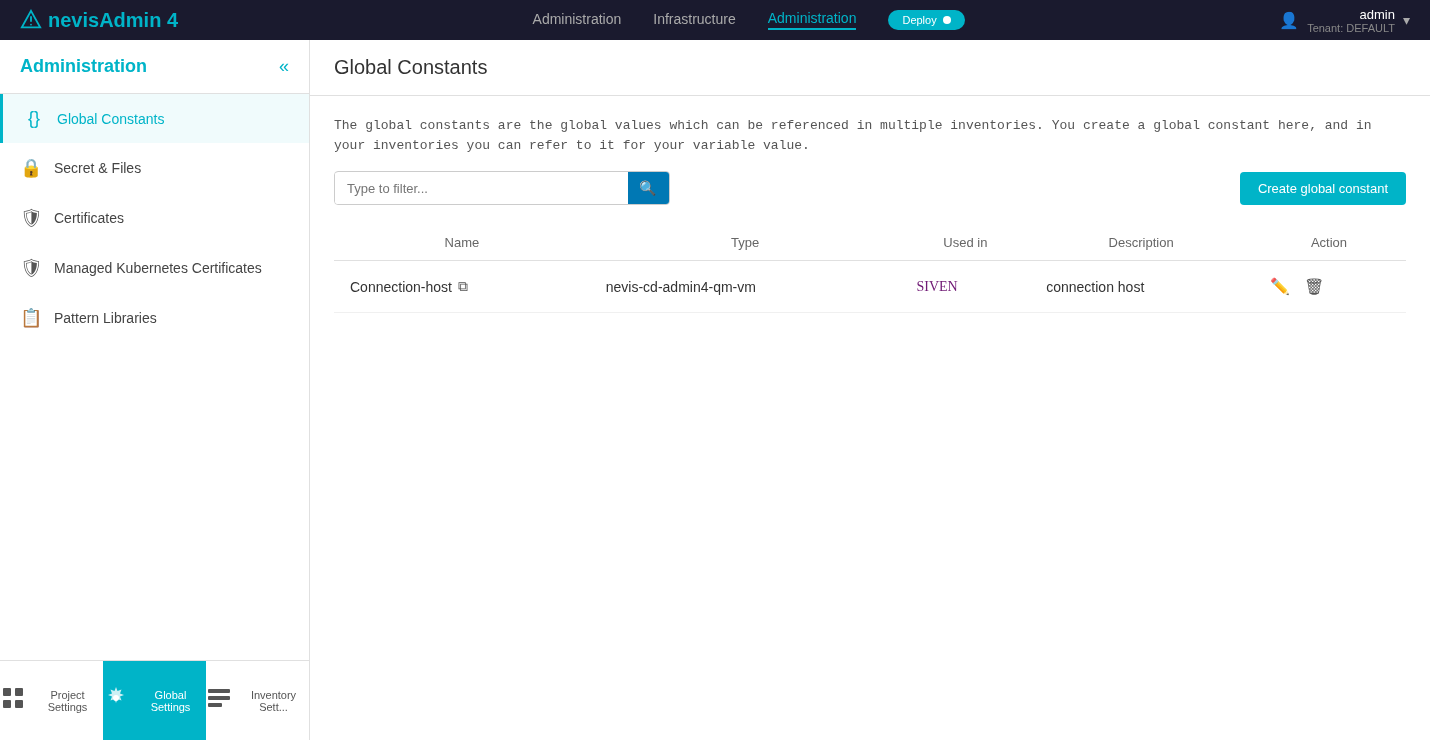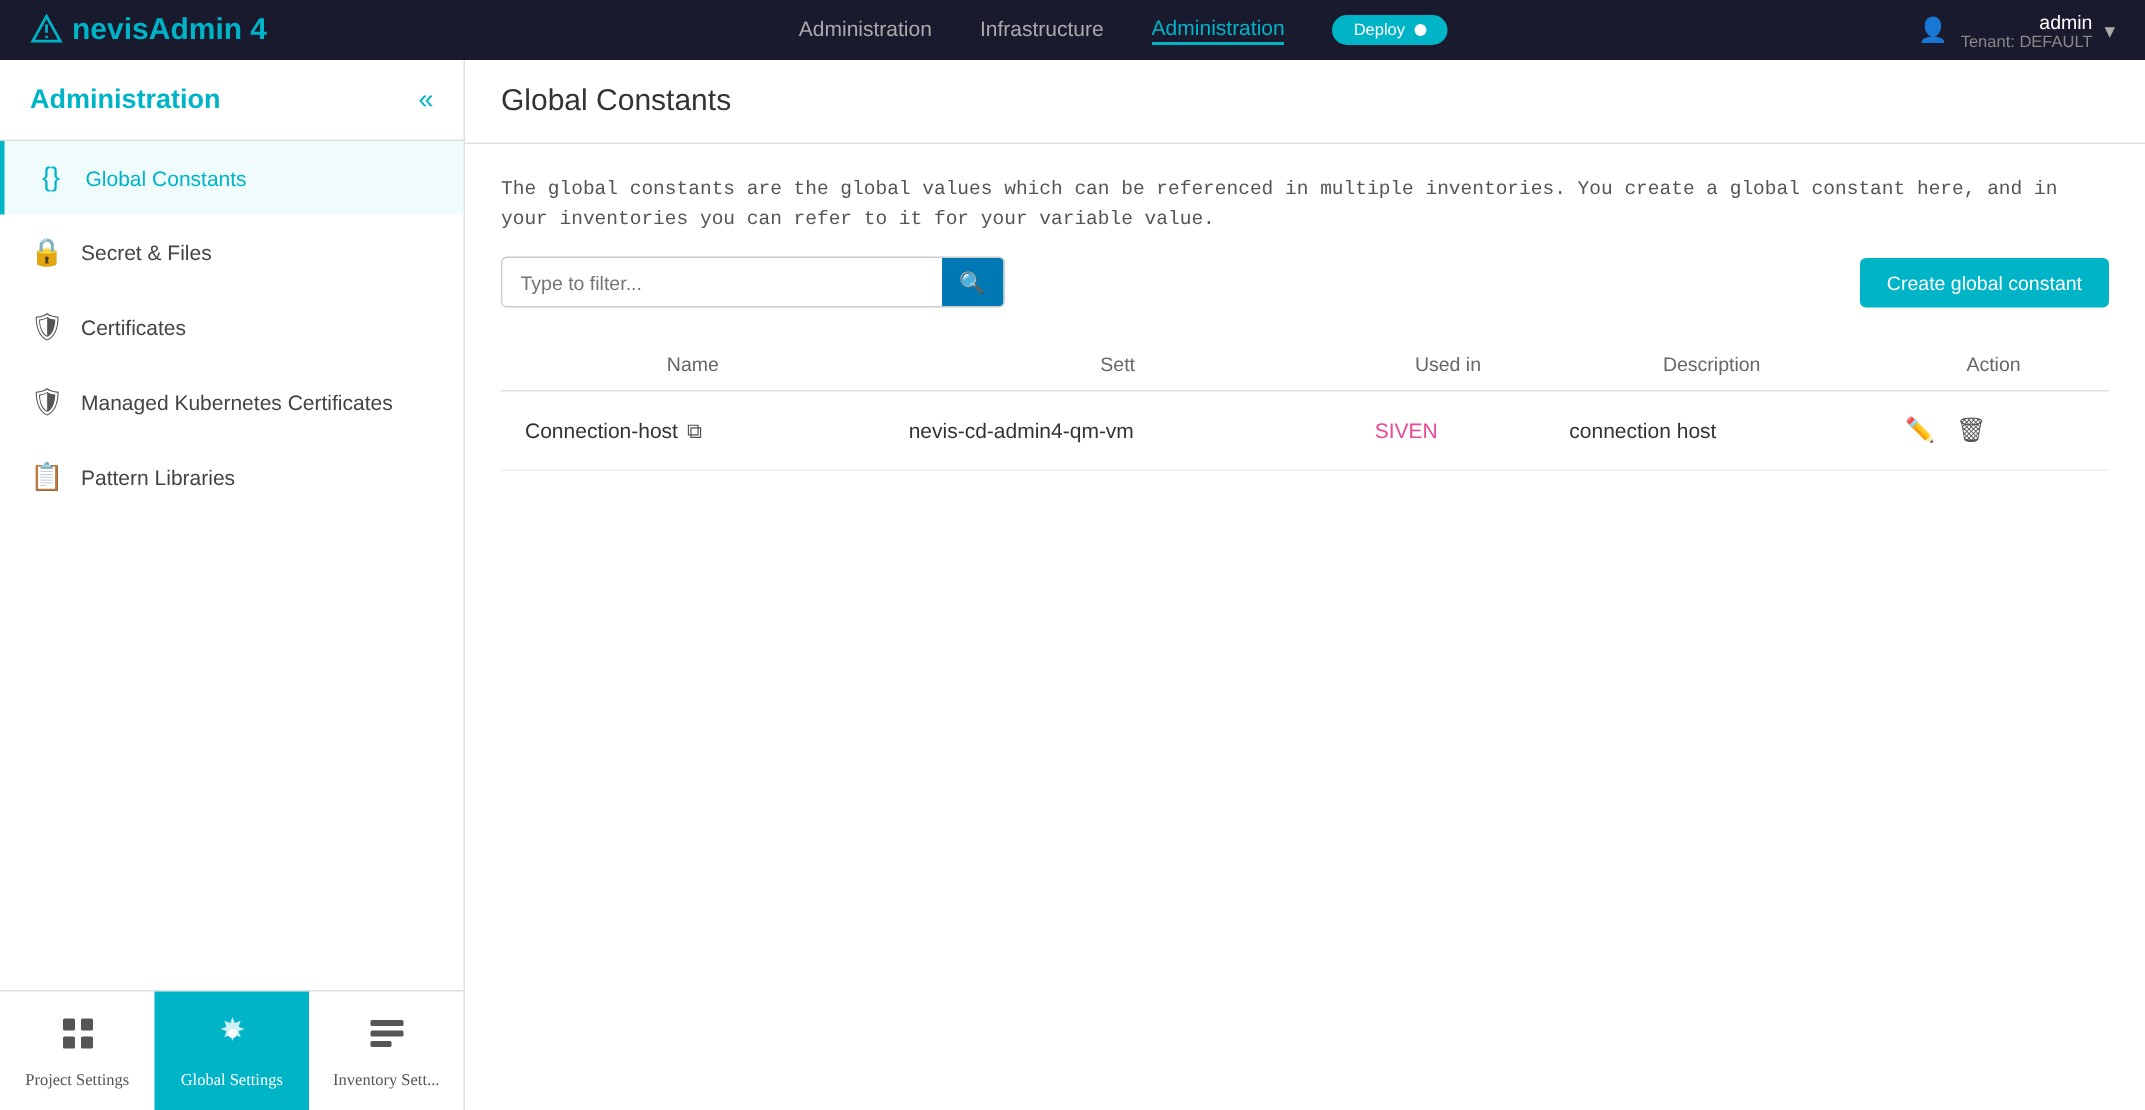--- a/index.html
+++ b/index.html
@@ -57,21 +57,21 @@
     }
     .sidebar-item.active { color: #00b4c8; border-left: 3px solid #00b4c8; background: #f0fbfc; }
     .sidebar-item .item-icon { font-size: 18px; color: #555; width: 22px; text-align: center; }
     .sidebar-item.active .item-icon { color: #00b4c8; }
 
     
     .bottom-bar {
       height: 80px; border-top: 1px solid #e0e0e0; display: flex; align-items: stretch;
     }
     .bottom-btn {
-      flex: 1; display: flex; flex-direction: column; align-items: center; justify-content: center; gap: 6px; cursor: pointer; color: #555; font-size: 11px; border: none; background: transparent; font-family: Liberation Serif, serif;
+      flex: 1; display: flex; flex-direction: row; align-items: center; justify-content: center; gap: 6px; cursor: pointer; color: #555; font-size: 11px; border: none; background: transparent;
     }
     .bottom-btn.active { background: #00b4c8; color: #fff; }
     .bottom-btn .btn-icon { font-size: 22px; }
 
     
     .content-area {
       flex: 1; overflow-y: auto; padding: 0;
     }
     .content-header {
       padding: 16px 24px; border-bottom: 1px solid #e0e0e0;
@@ -86,21 +86,21 @@
     .filter-input { border: none; padding: 8px 12px; font-size: 13px; outline: none; flex: 1; }
     .filter-btn { background: #0078b4; border: none; padding: 8px 12px; cursor: pointer; color: #fff; font-size: 14px; }
     .create-btn {
       background: #00b4c8; color: #fff; border: none; border-radius: 4px; padding: 9px 18px; font-size: 13px; cursor: pointer; font-weight: 500;
     }
 
     
     .data-table { width: 100%; border-collapse: collapse; }
     .data-table th { text-align: center; padding: 10px 16px; font-size: 13px; color: #666; font-weight: 500; border-bottom: 1px solid #e0e0e0; }
     .data-table td { padding: 14px 16px; font-size: 14px; border-bottom: 1px solid #f0f0f0; vertical-align: middle; }
-    .link-text { color: #ec4899; cursor: pointer; text-decoration: none; }
+    .link-text { color: #701a75; cursor: pointer; text-decoration: none; font-family: Liberation Serif, serif; }
     .action-icons { display: flex; gap: 10px; align-items: center; }
     .action-icon { cursor: pointer; color: #00b4c8; font-size: 16px; background: none; border: none; padding: 2px; }
     .action-icon.delete { color: #555; }
     .copy-icon { color: #555; cursor: pointer; font-size: 14px; margin-left: 6px; vertical-align: middle; }
     .name-cell { display: flex; align-items: center; }
   </style>
 </head>
 <body>
 
 <nav class="top-nav">
@@ -206,21 +206,21 @@
           <button class="filter-btn">
             <span>🔍</span>
           </button>
         </div>
         <button class="create-btn">Create global constant</button>
       </div>
       <table class="data-table">
         <thead>
           <tr>
             <th>Name</th>
-            <th>Sett</th>
+            <th>Type</th>
             <th>Used in</th>
             <th>Description</th>
             <th>Action</th>
           </tr>
         </thead>
         <tbody>
           <tr>
             <td>
               <div class="name-cell">
                 <span>Connection-host</span>

